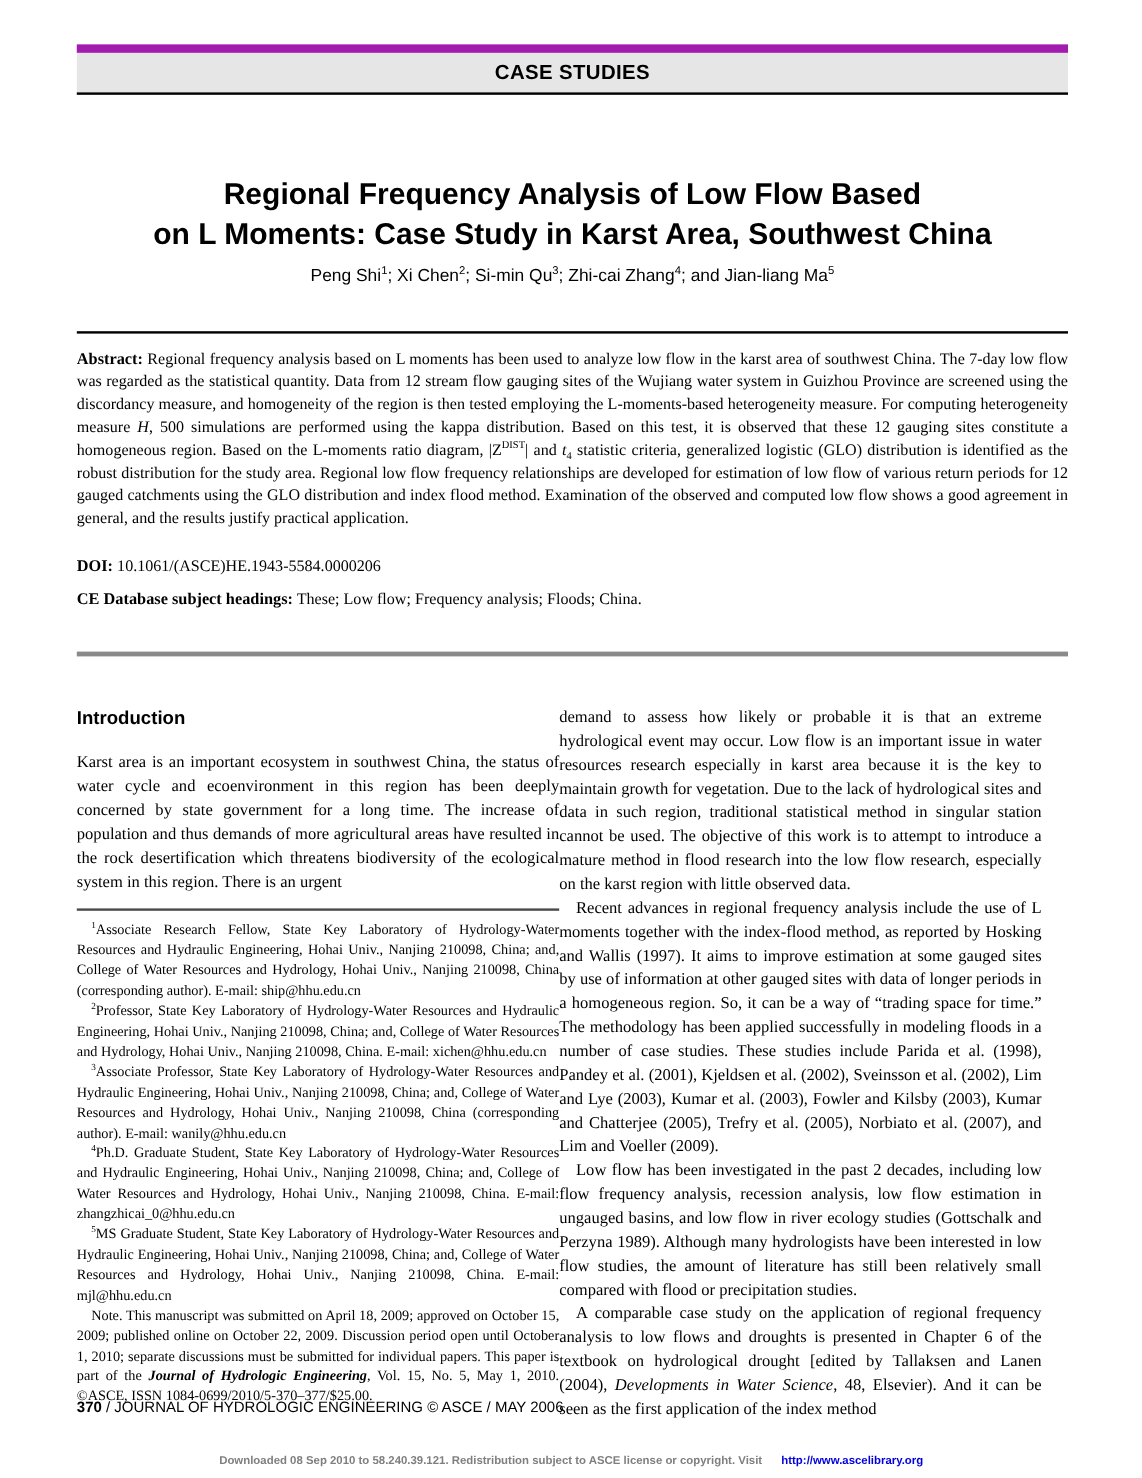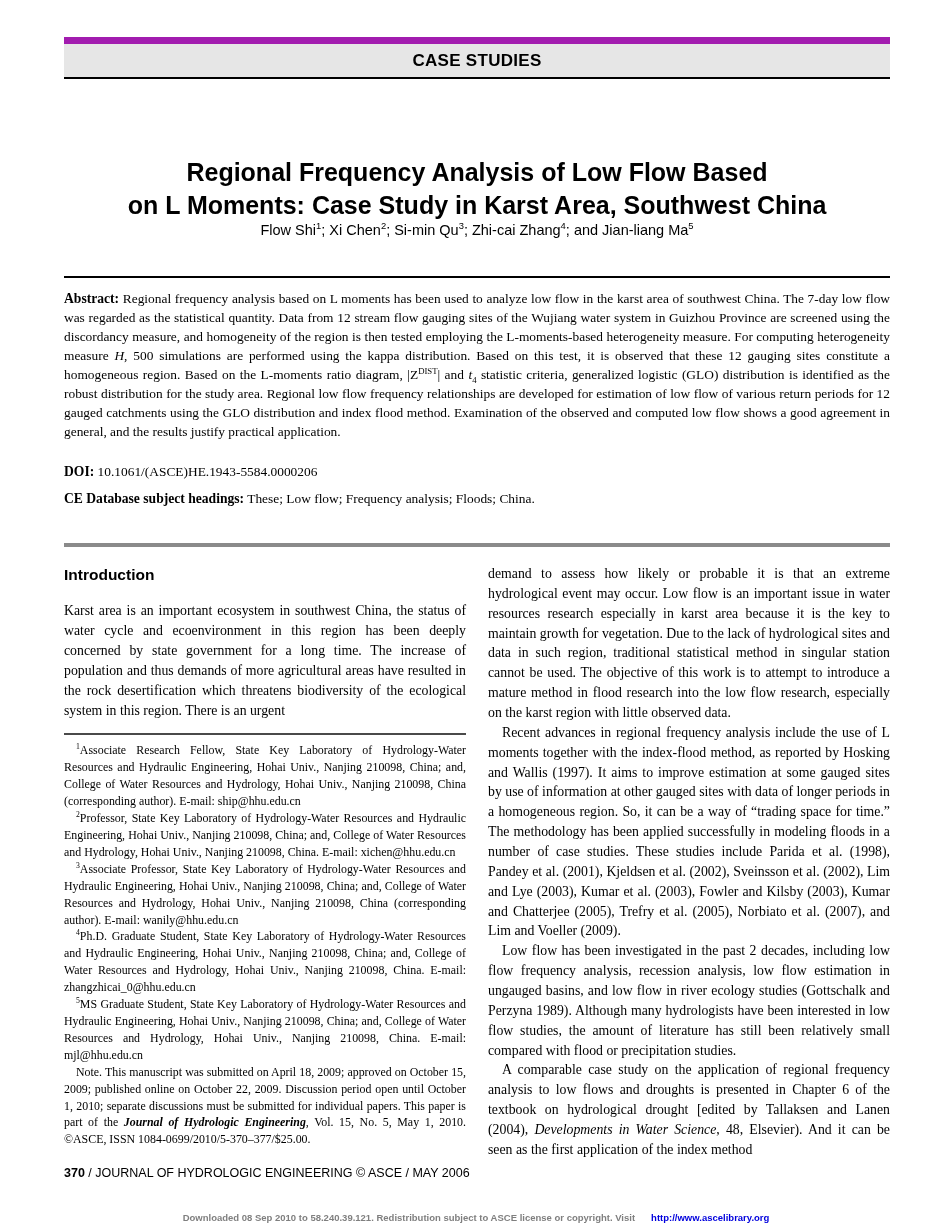--- a/index.html
+++ b/index.html
@@ -27,21 +27,21 @@
     justify-content: center;
   }
   .banner-text {
     font-family: "Liberation Sans", sans-serif;
     font-weight: bold;
     font-size: 17px;
     letter-spacing: 0.3px;
   }
 
   
-  .title-block { top: 156px; text-align: center; }
+  .title-block { top: 146px; text-align: center; }
   .paper-title {
     font-family: "Liberation Sans", sans-serif;
     font-weight: bold;
     font-size: 25px;
     line-height: 1.3;
   }
   .authors-line {
     top: 222px; text-align: center;
     font-family: "Liberation Sans", sans-serif;
     font-size: 14.5px;
@@ -57,21 +57,21 @@
   .ce-line { top: 491px; }
   .kw-line { top: 521px; }
   .inline-label {
     font-family: Liberation Serif, serif;
     font-weight: bold;
     font-size: 13.6px;
   }
   .thick-rule { top: 543px; height: 4px; background: #8a8a8a; }
 
   
-  .columns { top: 564px; display: flex; gap: 22px; }
+  .columns { top: 588px; display: flex; }
   .col { width: 402px; font-size: 13.8px; line-height: 1.44; text-align: justify; }
   .section-heading {
     font-family: "Liberation Sans", sans-serif;
     font-weight: bold;
     font-size: 15.5px;
     margin-bottom: 15px;
     text-align: left;
   }
   .body-par { text-align: justify; }
   .body-par.indent { text-indent: 14px; }
@@ -116,21 +116,21 @@
     <span class="banner-text">CASE STUDIES</span>
   </div>
 
   <div class="content title-block">
     <div class="paper-title">
       <div>Regional Frequency Analysis of Low Flow Based</div>
       <div>on L Moments: Case Study in Karst Area, Southwest China</div>
     </div>
   </div>
 
-  <div class="content authors-line"><span>Flow Shi</span><span class="rt-sup">1</span><span>; Xi Chen</span><span class="rt-sup">2</span><span>; Si-min Qu</span><span class="rt-sup">3</span><span>; Zhi-cai Zhang</span><span class="rt-sup">4</span><span>; and Jian-liang Ma</span><span class="rt-sup">5</span></div>
+  <div class="content authors-line"><span>Peng Shi</span><span class="rt-sup">1</span><span>; Xi Chen</span><span class="rt-sup">2</span><span>; Si-min Qu</span><span class="rt-sup">3</span><span>; Zhi-cai Zhang</span><span class="rt-sup">4</span><span>; and Jian-liang Ma</span><span class="rt-sup">5</span></div>
 
   <div class="content thin-rule rule-abstract"></div>
 
   <div class="content abstract"><span class="inline-label">Abstract:</span><span><span> Regional frequency analysis based on L moments has been used to analyze low flow in the karst area of southwest China. The 7-day low flow was regarded as the statistical quantity. Data from 12 stream flow gauging sites of the Wujiang water system in Guizhou Province are screened using the discordancy measure, and homogeneity of the region is then tested employing the L-moments-based heterogeneity measure. For computing heterogeneity measure </span><span class="rt-i">H</span><span>, 500 simulations are performed using the kappa distribution. Based on this test, it is observed that these 12 gauging sites constitute a homogeneous region. Based on the L-moments ratio diagram, |Z</span><span class="rt-sup">DIST</span><span>| and </span><span class="rt-i">t</span><span class="rt-sub">4</span><span> statistic criteria, generalized logistic (GLO) distribution is identified as the robust distribution for the study area. Regional low flow frequency relationships are developed for estimation of low flow of various return periods for 12 gauged catchments using the GLO distribution and index flood method. Examination of the observed and computed low flow shows a good agreement in general, and the results justify practical application.</span></span></div>
 
   <div class="content meta-line doi-line"><span class="inline-label">DOI:</span> <span>10.1061/(ASCE)HE.1943-5584.0000206</span></div>
 
   <div class="content meta-line ce-line"><span class="inline-label">CE Database subject headings:</span> <span>These; Low flow; Frequency analysis; Floods; China.</span></div>
 
 

